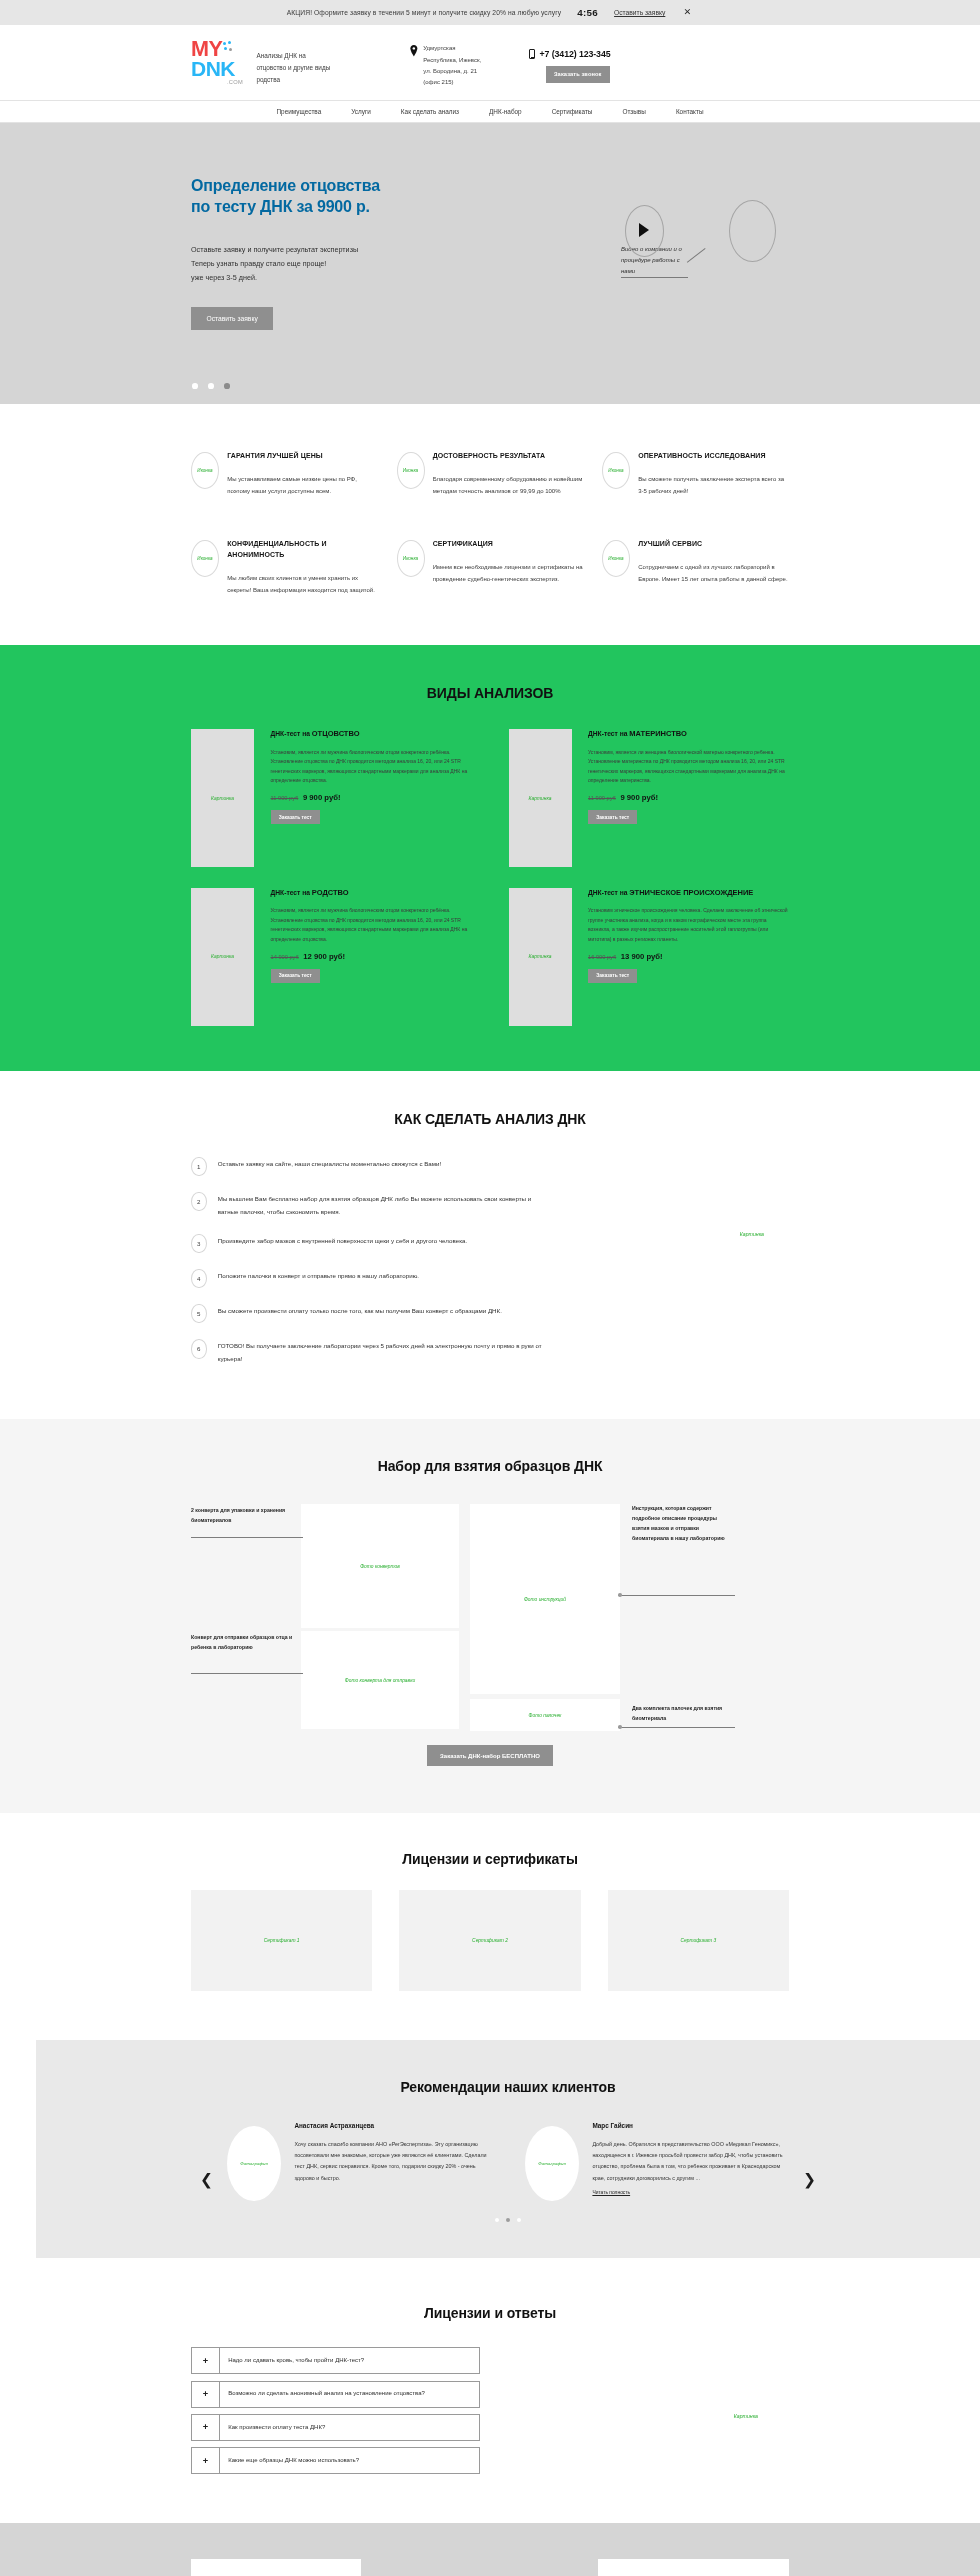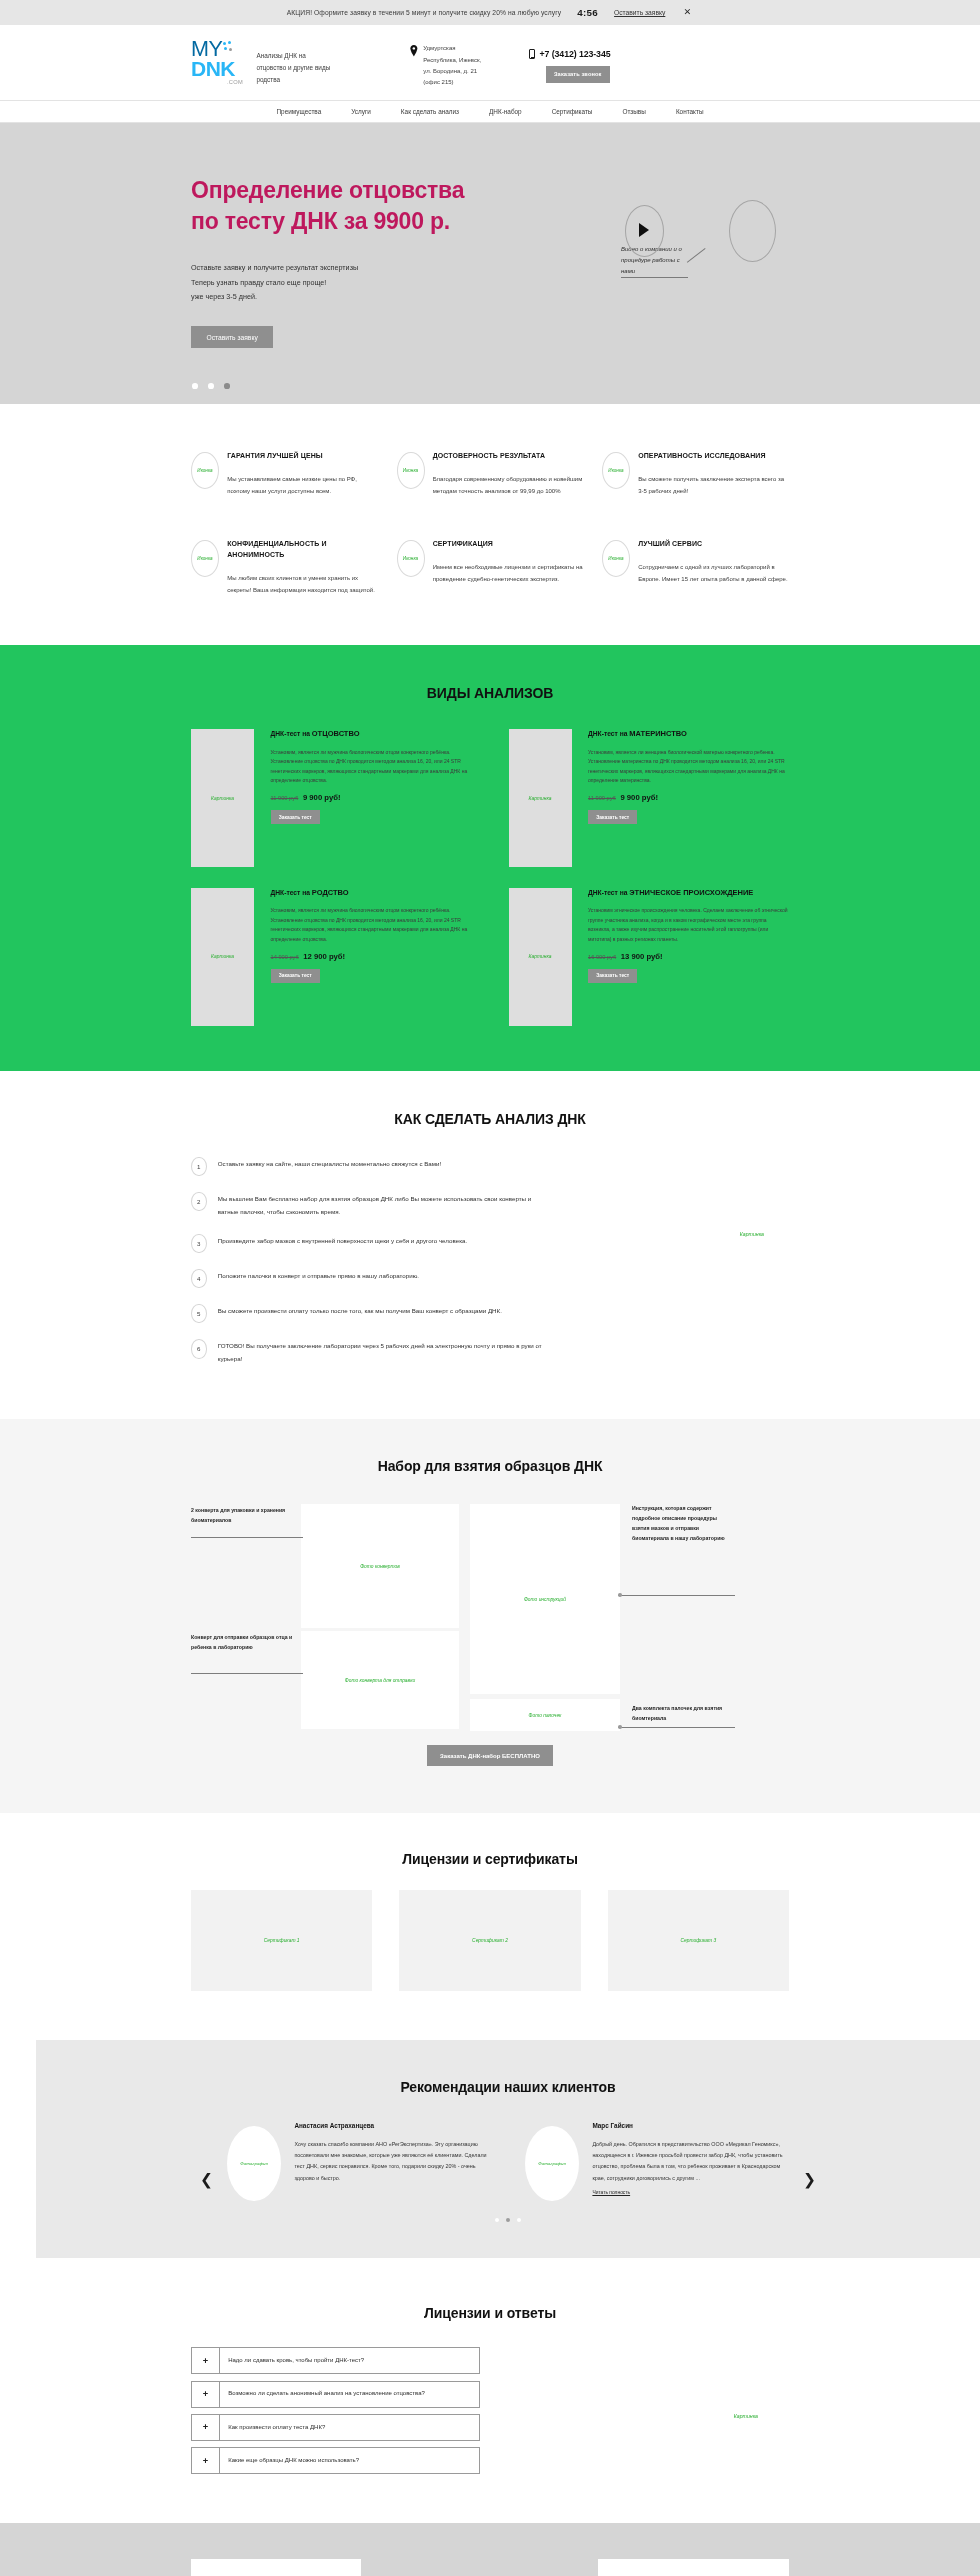--- a/index.html
+++ b/index.html
@@ -25,21 +25,21 @@
   .promo-close { font-size: 9.3px; color: #2a2a2a; cursor: pointer; line-height: 1; padding: 0 2.1px; }
 
   
   .header {
     height: 75px; background: #fff;
     display: flex; align-items: center;
     padding: 0 191px 0 191px; position: relative;
   }
   .logo-block { display: flex; align-items: flex-start; }
   .logo { position: relative; width: 52px; }
-  .logo-my { font-size: 21.6px; font-weight: normal; color: #0369a1; letter-spacing: -0.5px; line-height: .92; }
+  .logo-my { font-size: 21.6px; font-weight: bold; color: #ef4444; letter-spacing: -0.5px; line-height: .92; }
   .logo-dnk { font-size: 21px; font-weight: bold; color: #29b6f6; letter-spacing: -0.5px; line-height: .92; }
   .logo-dots { position: absolute; left: 32px; top: 2.1px; width: 11.3px; }
   .logo-dots span {
     display: block; width: 3.1px; height: 3.1px; border-radius: 50%;
     background: #29b6f6; position: absolute;
   }
   .logo-dots span:nth-child(1){ left: 0; top: 1px; }
   .logo-dots span:nth-child(2){ left: 5.2px; top: 0; }
   .logo-dots span:nth-child(3){ left: 1px; top: 6.2px; }
   .logo-dots span:nth-child(4){ left: 5.7px; top: 6.7px; background:#9a9a9a; }
@@ -67,21 +67,21 @@
   .nav {
     border-top: 0.5px solid #e3e3e3; border-bottom: 0.5px solid #e3e3e3;
     height: 23px; display: flex; align-items: center; justify-content: center; gap: 30px;
     background: #fff;
   }
   .nav a { font-size: 6.4px; color: #3a3a3a; text-decoration: none; cursor: pointer; }
 
   
   .hero { background: #d5d5d5; height: 281px; position: relative; }
   .hero-inner { padding: 52px 0 0 191px; position: relative; height: 100%; }
-  .hero-title { font-size: 23px; font-weight: bold; line-height: 1.33; color: #be185d; letter-spacing: -0.2px; }
+  .hero-title { font-size: 16px; font-weight: bold; line-height: 1.33; color: #0369a1; letter-spacing: -0.2px; }
   .hero-sub { margin-top: 25px; font-size: 7.2px; line-height: 2.0; color: #303030; }
   .hero-btn {
     margin-top: 21.6px; background: #8f8f8f; color: #fff; border: none;
     font-size: 6.7px; font-family: inherit; padding: 7.7px 15.5px; cursor: pointer;
   }
   .hero-dots { position: absolute; left: 192px; bottom: 15.5px; display: flex; gap: 10.3px; }
   .hero-dots i { width: 5.7px; height: 5.7px; border-radius: 50%; background: #fff; display:block; cursor: pointer; }
   .hero-dots i.active { background: #8b8b8b; }
 
   .video-area { position: absolute; right: 204px; top: 77px; width: 155px; height: 108px; }

